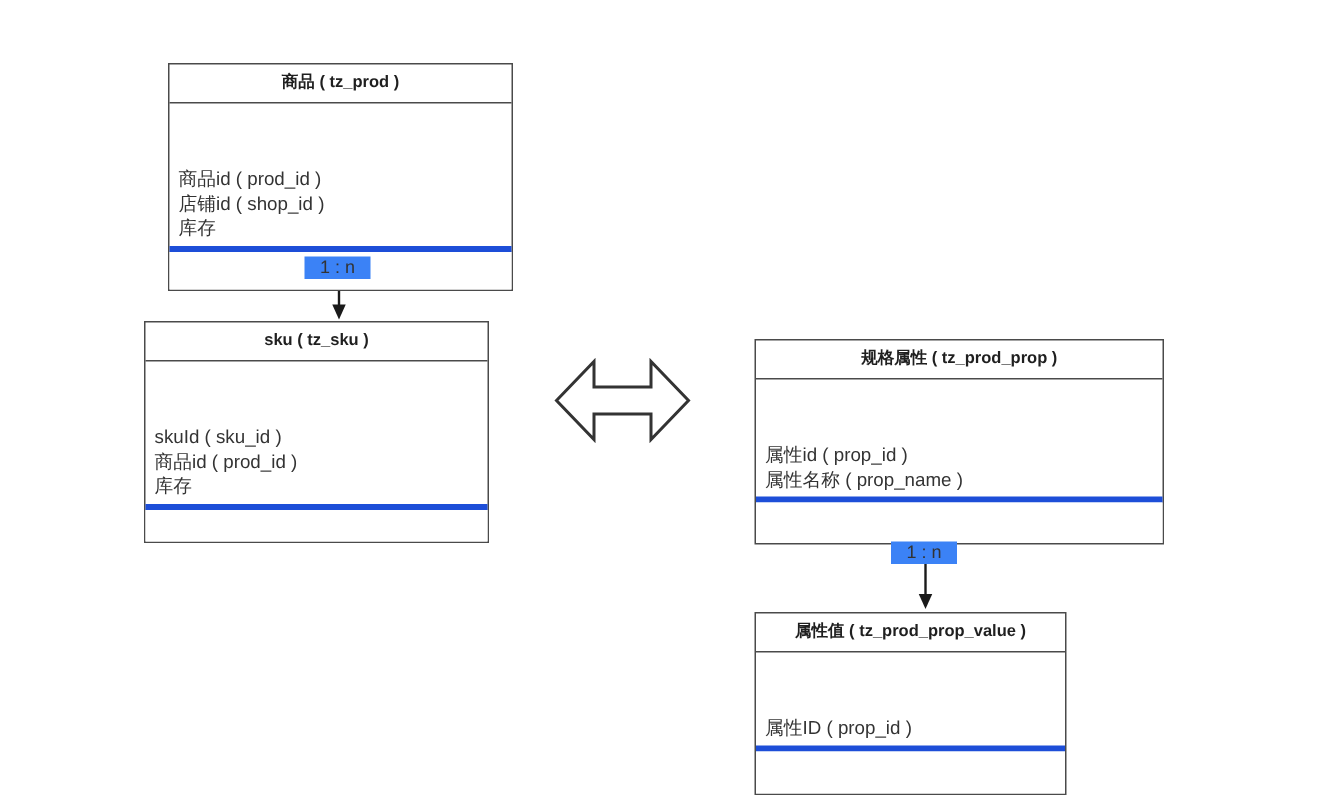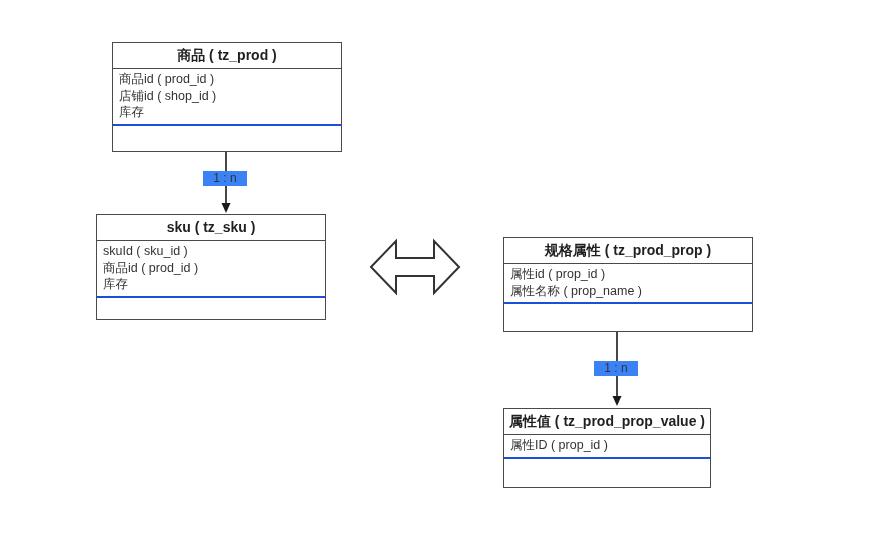--- a/index.html
+++ b/index.html
@@ -15,29 +15,30 @@
   .table-card {
     position: absolute;
     background: #ffffff;
     border: 1px solid #4a4a4a;
   }
   .table-header {
     height: 26px;
     line-height: 25px;
     text-align: center;
     font-weight: bold;
-    font-size: 14px;
+    font-size: 11px;
     color: #1f1f1f;
     border-bottom: 1px solid #4a4a4a;
     white-space: nowrap;
     overflow: hidden;
   }
   .table-fields {
-    border-bottom: 2px solid #1d4ed8;
+    border-bottom: 4px solid #1d4ed8;
     padding: 2px 0 3px 0;
+    margin-top: 40px;
   }
   .field-row {
     font-size: 12.5px;
     color: #333333;
     line-height: 16.5px;
     padding: 0 6px;
     white-space: nowrap;
     overflow: hidden;
   }
   .table-footer { background: #ffffff; }
@@ -87,21 +88,21 @@
   <div class="table-card" style="left:96px; top:214px; width:230px;">
     <div class="table-header">sku ( tz_sku )</div>
     <div class="table-fields">
       <div class="field-row">skuId ( sku_id )</div>
       <div class="field-row">商品id ( prod_id )</div>
       <div class="field-row">库存</div>
     </div>
     <div class="table-footer" style="height:21px;"></div>
   </div>
 
-  <div class="table-card" style="left:503px; top:237px; width:250px;">
+  <div class="table-card" style="left:503px; top:226px; width:273px;">
     <div class="table-header">规格属性 ( tz_prod_prop )</div>
     <div class="table-fields">
       <div class="field-row">属性id ( prop_id )</div>
       <div class="field-row">属性名称 ( prop_name )</div>
     </div>
     <div class="table-footer" style="height:27px;"></div>
   </div>
 
   <div class="table-card" style="left:503px; top:408px; width:208px;">
     <div class="table-header">属性值 ( tz_prod_prop_value )</div>

